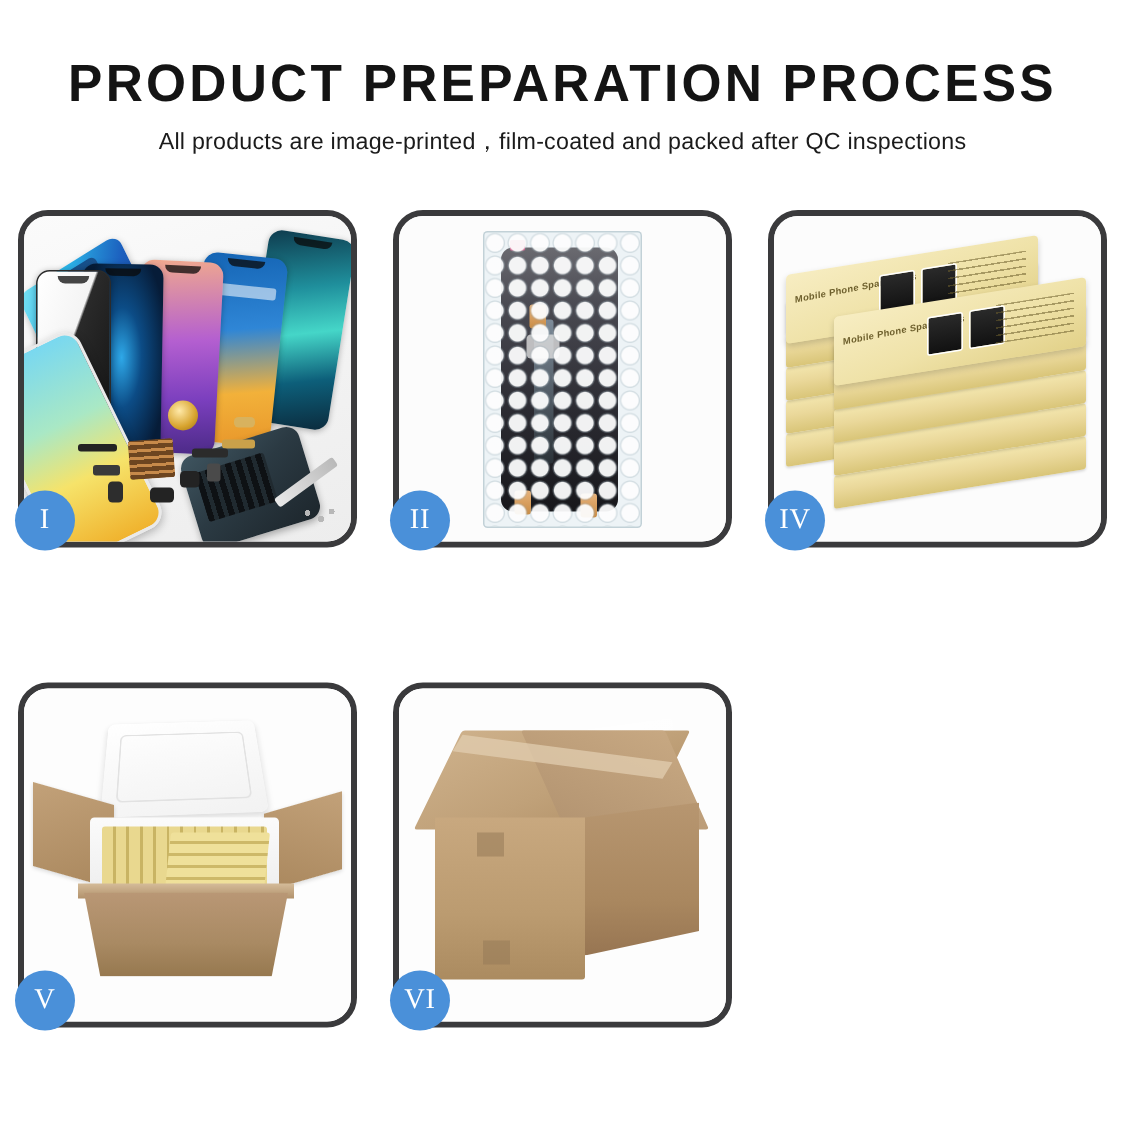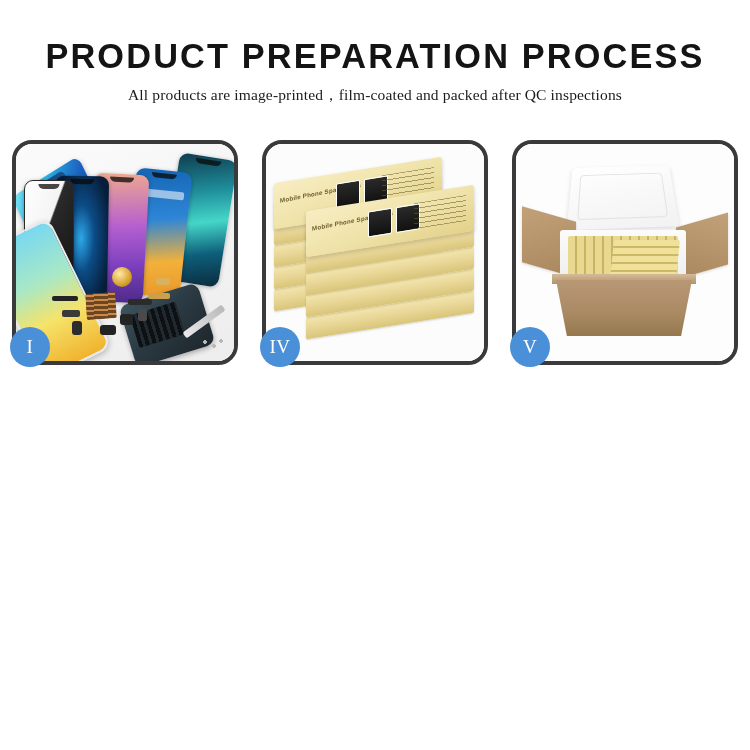--- a/index.html
+++ b/index.html
@@ -35,21 +35,21 @@
     transform: scaleX(0.98);
   }
   .subtitle {
     margin: 0;
     padding-top: 9px;
     font-size: 15.5px;
     font-weight: 400;
     color: #1b1b1b;
     letter-spacing: 0.15px;
     line-height: 20px;
-    font-family: Liberation Serif, serif;
+    font-family: Liberation Sans, sans-serif;
   }
 
   
   .grid {
     position: absolute;
     top: 140px;
     left: 12px;
     width: 726px;
     height: 548px;
     display: grid;
@@ -513,20 +513,34 @@
       <span class="prt s6"></span>
       <span class="prt s7"></span>
       <span class="prt s8"></span>
       <span class="prt s9"></span>
       <div class="tweezer"></div>
       <div class="screws"></div>
     </div>
     <div class="badge">I</div>
   </div>
 
+  <div class="card">
+    <div class="card-inner p2">
+      <div class="bubble-bag">
+        <div class="screen-in"></div>
+        <div class="pink-tab"></div>
+        <div class="flex-cable"></div>
+        <span class="tape-a"></span>
+        <span class="tape-b"></span>
+        <span class="tape-c"></span>
+        <div class="bubbles"></div>
+      </div>
+    </div>
+    <div class="badge">II</div>
+  </div>
 
 
   <div class="card">
     <div class="card-inner p4">
       <span class="stk s-e"></span>
       <span class="stk s-d"></span>
       <span class="stk s-c"></span>
       <span class="stk s-b"></span>
       <span class="stk s-a"></span>
       <div class="lid4 top-a">
@@ -557,14 +571,27 @@
       <div class="flapR"></div>
       <div class="foam-tray"></div>
       <div class="yellow-bars"></div>
       <div class="yellow-bars2"></div>
       <div class="carton-rim"></div>
       <div class="carton-front"></div>
     </div>
     <div class="badge">V</div>
   </div>
 
+  <div class="card">
+    <div class="card-inner p6">
+      <div class="ctn-shine"></div>
+      <div class="ctn-top"></div>
+      <div class="ctn-top2"></div>
+      <div class="ctn-tape"></div>
+      <div class="ctn-left"></div>
+      <div class="ctn-right"></div>
+      <span class="ctn-lbl1"></span>
+      <span class="ctn-lbl2"></span>
+    </div>
+    <div class="badge">VI</div>
+  </div>
 
 </div>
 
 </body></html>

